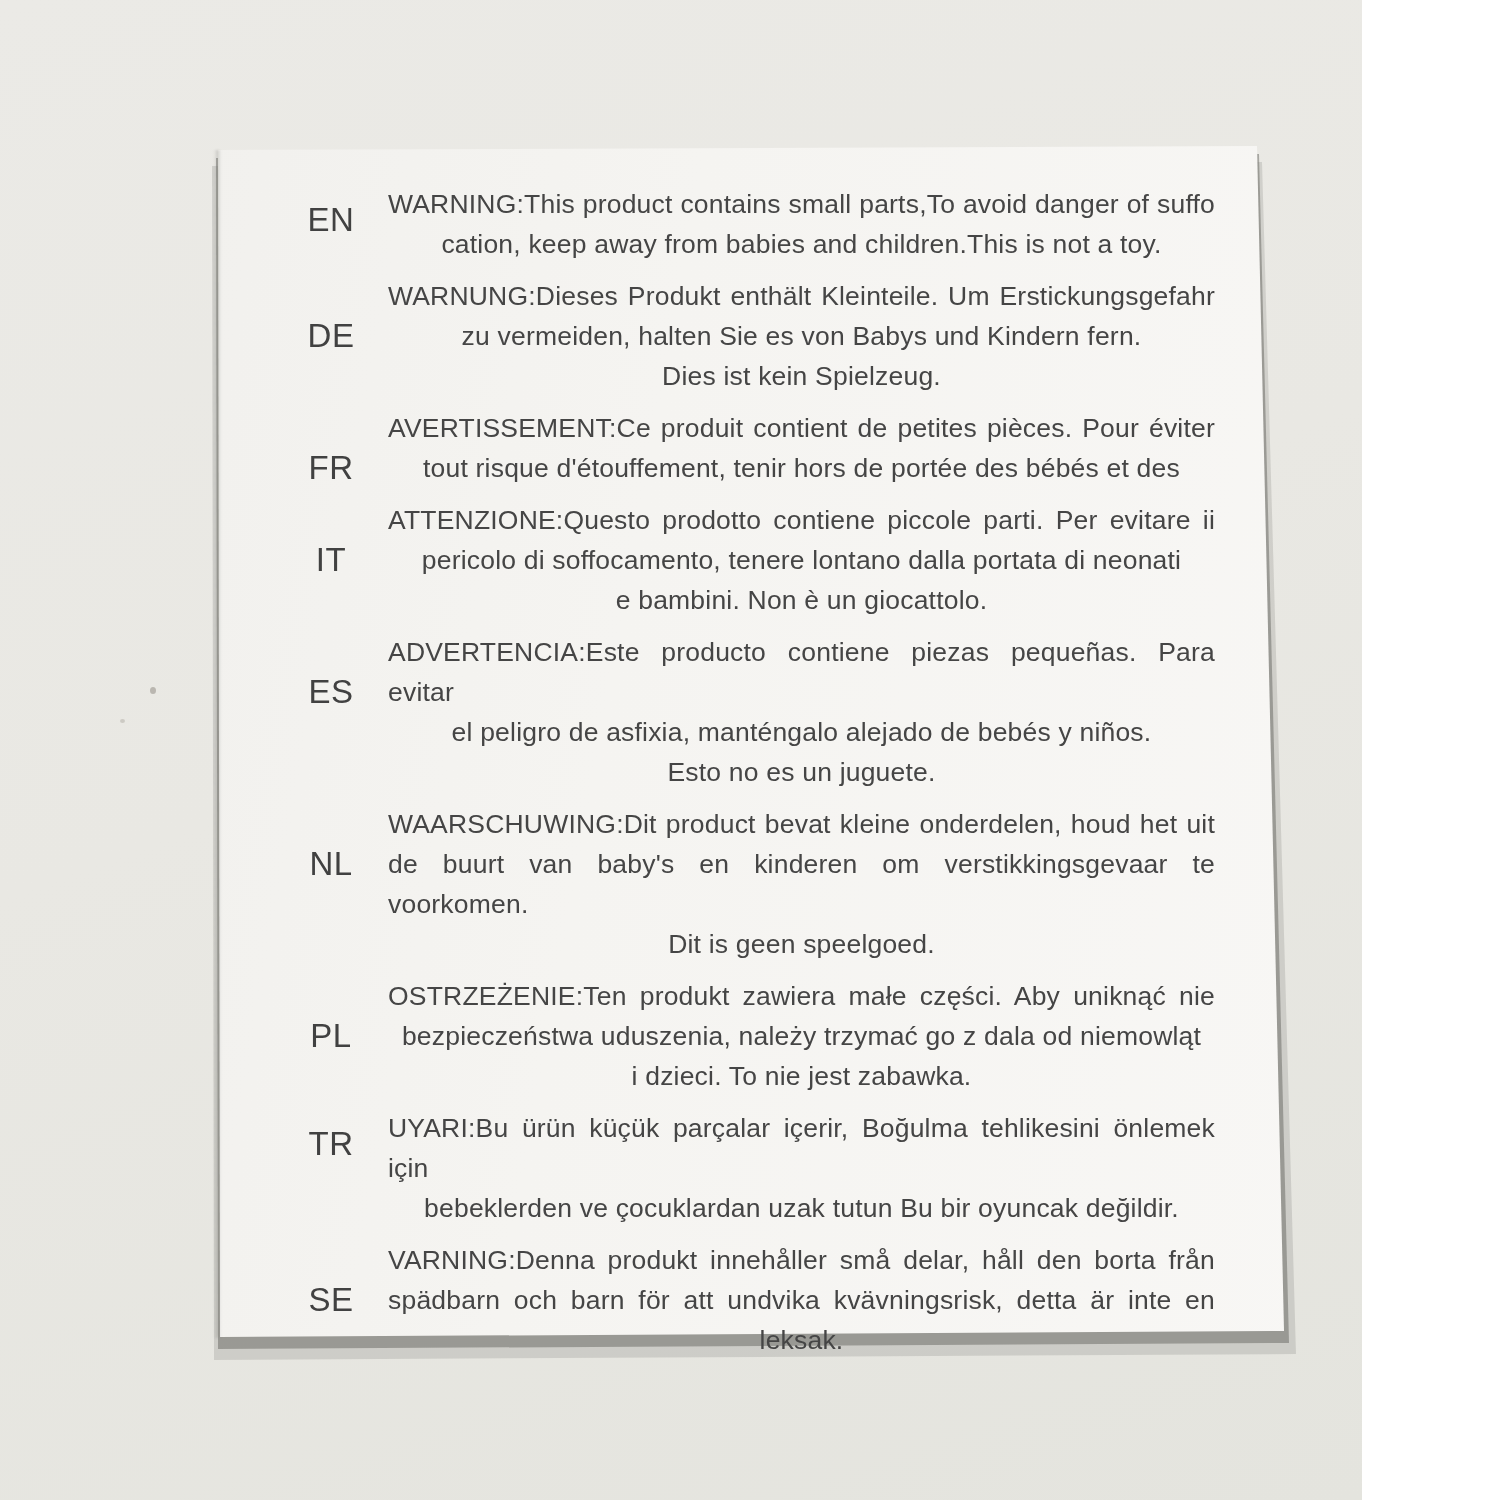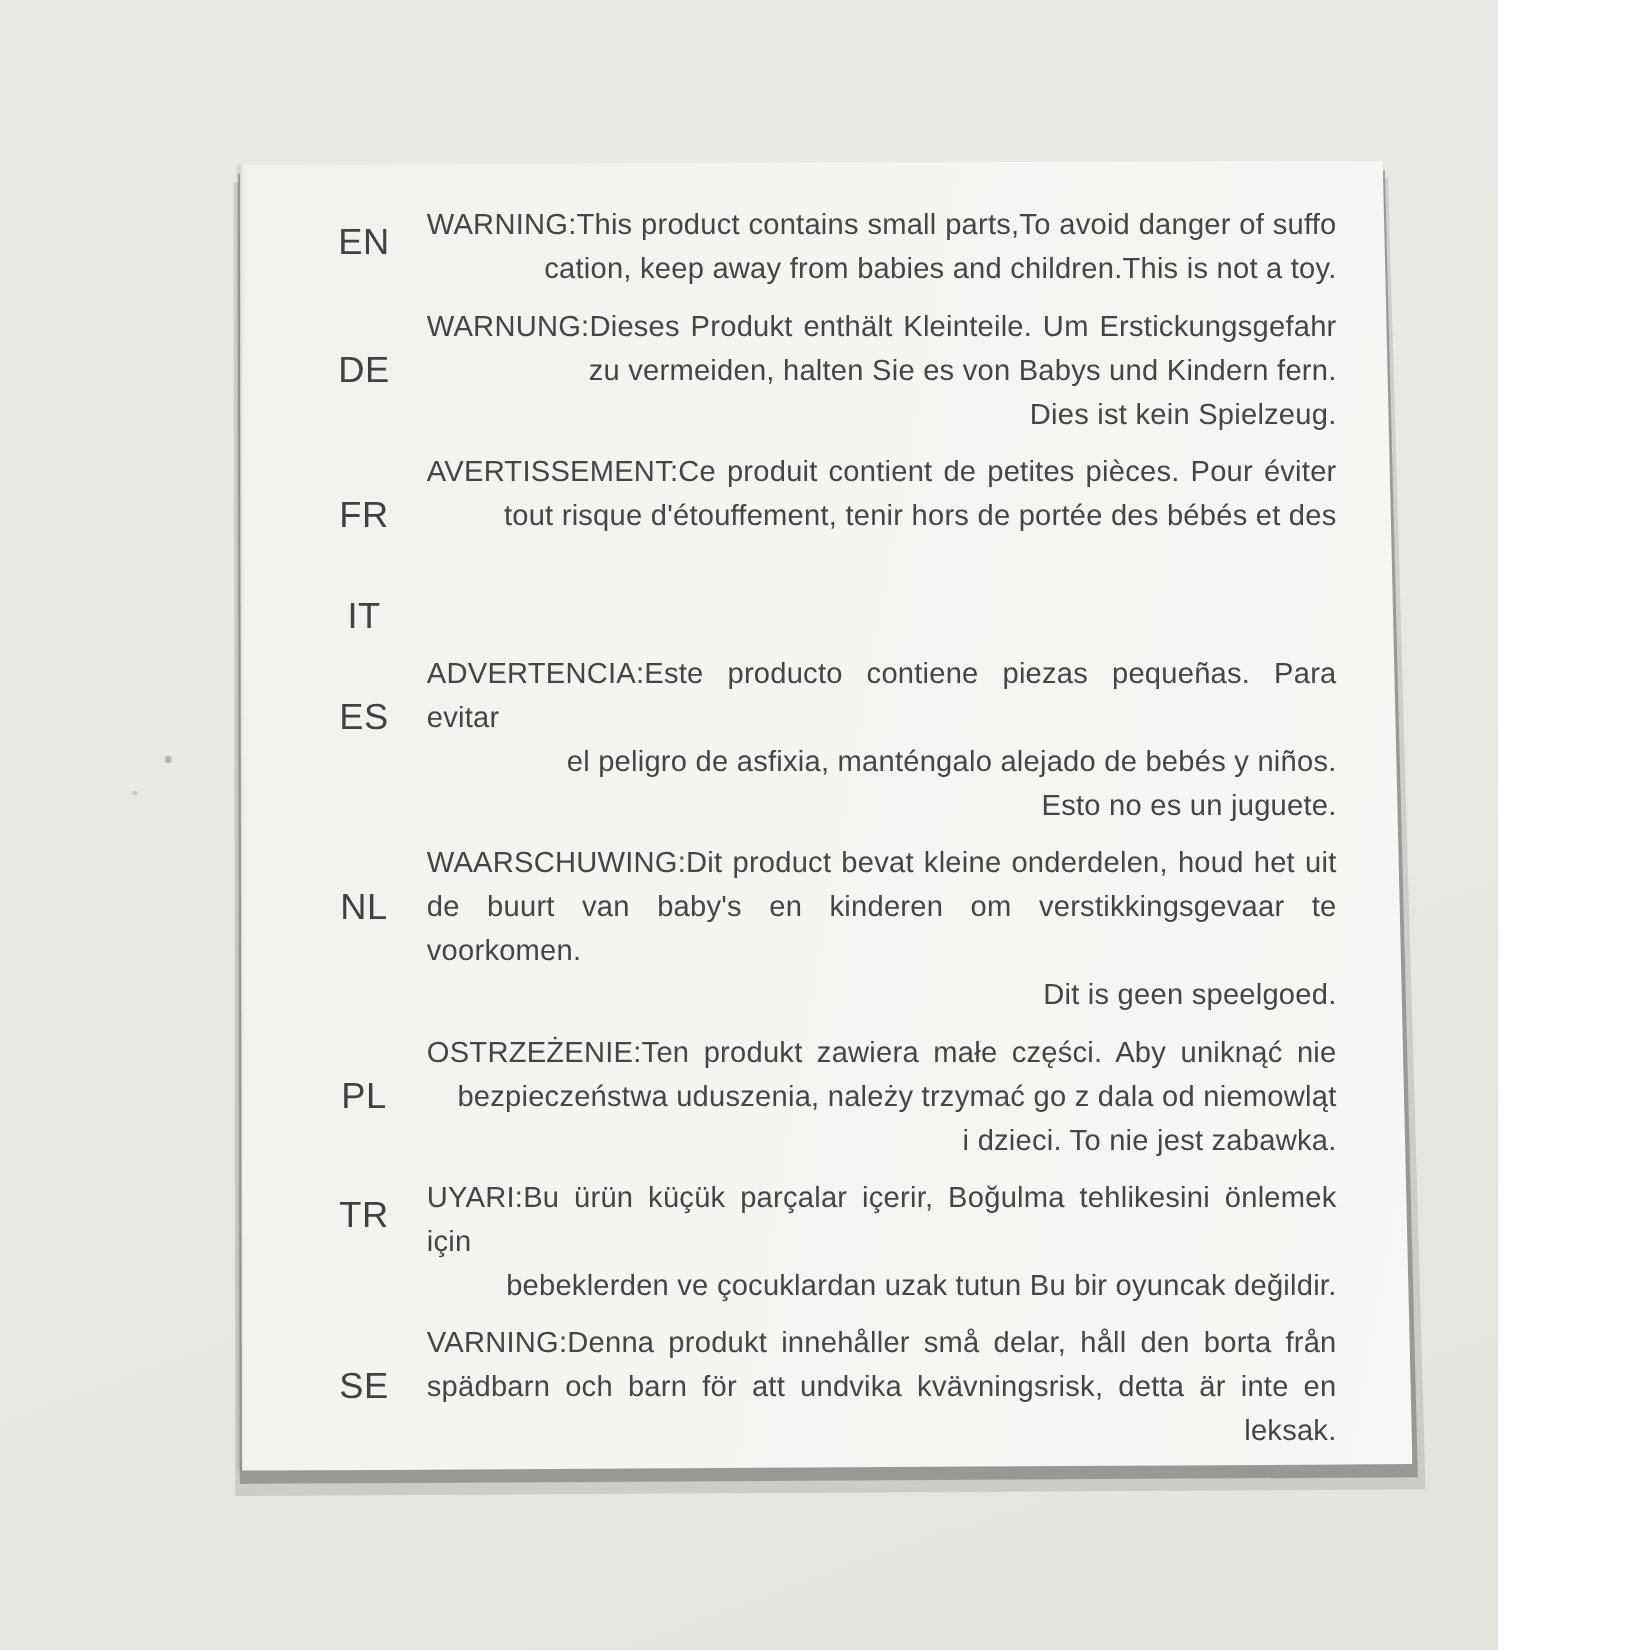--- a/index.html
+++ b/index.html
@@ -52,21 +52,21 @@
     color:#414141;
   }
   .code.c2{margin-top:16px;}
   .code.c3{margin-top:40px;}
   .text{
     width:827px;flex:0 0 827px;
     font-size:26.5px;line-height:40px;
     letter-spacing:0.2px;
     color:var(--ink,#454545);
   }
-  .line{min-height:40px;text-align:right;}
+  .line{min-height:40px;text-align:center;}
   .line.just{text-align:justify;text-align-last:justify;}
   .speck{position:absolute;border-radius:50%;}
   .speck.s1{left:150px;top:687px;width:6px;height:7px;background:#a9a69f;opacity:.75;}
   .speck.s2{left:120px;top:719px;width:5px;height:4px;background:#b4b1aa;opacity:.55;}
 </style>
 </head>
 <body>
 
 <div id="stage">
 
@@ -101,20 +101,25 @@
     <div class="section">
       <div class="code c3">FR</div>
       <div class="text">
         <div class="line just">AVERTISSEMENT:Ce produit contient de petites pièces. Pour éviter</div>
         <div class="line">tout risque d'étouffement, tenir hors de portée des bébés et des</div>
       </div>
     </div>
 
     <div class="section">
       <div class="code c3">IT</div>
+      <div class="text">
+        <div class="line just">ATTENZIONE:Questo prodotto contiene piccole parti. Per evitare ii</div>
+        <div class="line">pericolo di soffocamento, tenere lontano dalla portata di neonati</div>
+        <div class="line">e bambini. Non è un giocattolo.</div>
+      </div>
     </div>
 
     <div class="section">
       <div class="code c3">ES</div>
       <div class="text">
         <div class="line just">ADVERTENCIA:Este producto contiene piezas pequeñas. Para evitar</div>
         <div class="line">el peligro de asfixia, manténgalo alejado de bebés y niños.</div>
         <div class="line">Esto no es un juguete.</div>
       </div>
     </div>

